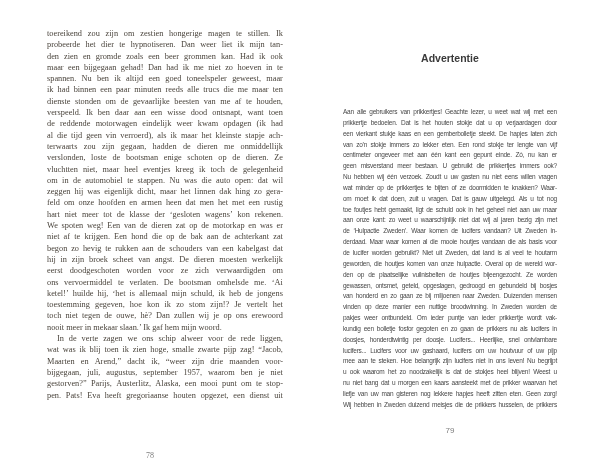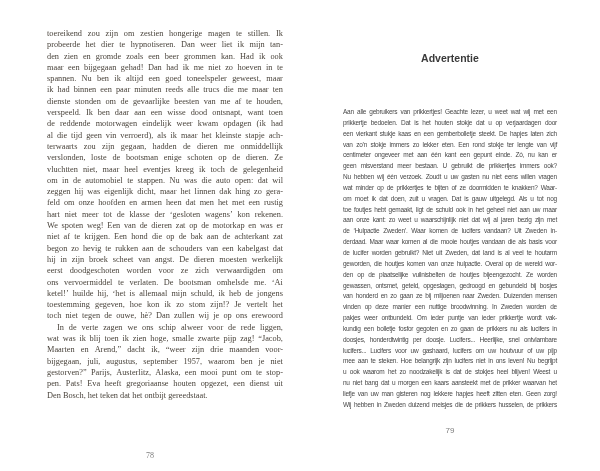--- a/index.html
+++ b/index.html
@@ -437,20 +437,21 @@
           <span>ouwe,</span>
           <span>hè?</span>
           <span>Dan</span>
           <span>zullen</span>
           <span>wij</span>
           <span>je</span>
           <span>op</span>
           <span>ons</span>
           <span>erewoord</span>
         </div>
+        <div class="line last">nooit meer in mekaar slaan.’ Ik gaf hem mijn woord.</div>
       </div>
       <div class="para indent">
         <div class="line">
           <span>In</span>
           <span>de</span>
           <span>verte</span>
           <span>zagen</span>
           <span>we</span>
           <span>ons</span>
           <span>schip</span>
@@ -515,21 +516,20 @@
           <span>Pats!</span>
           <span>Eva</span>
           <span>heeft</span>
           <span>gregoriaanse</span>
           <span>houten</span>
           <span>opgezet,</span>
           <span>een</span>
           <span>dienst</span>
           <span>uit</span>
         </div>
-        <div class="line last">Den Bosch, het teken dat het ontbijt gereedstaat.</div>
       </div>
     </div>
 
   <div class="right-heading">Advertentie</div>
 
   <div class="right-textblock">
       <div class="para">
         <div class="line">
           <span>Aan</span>
           <span>alle</span>

